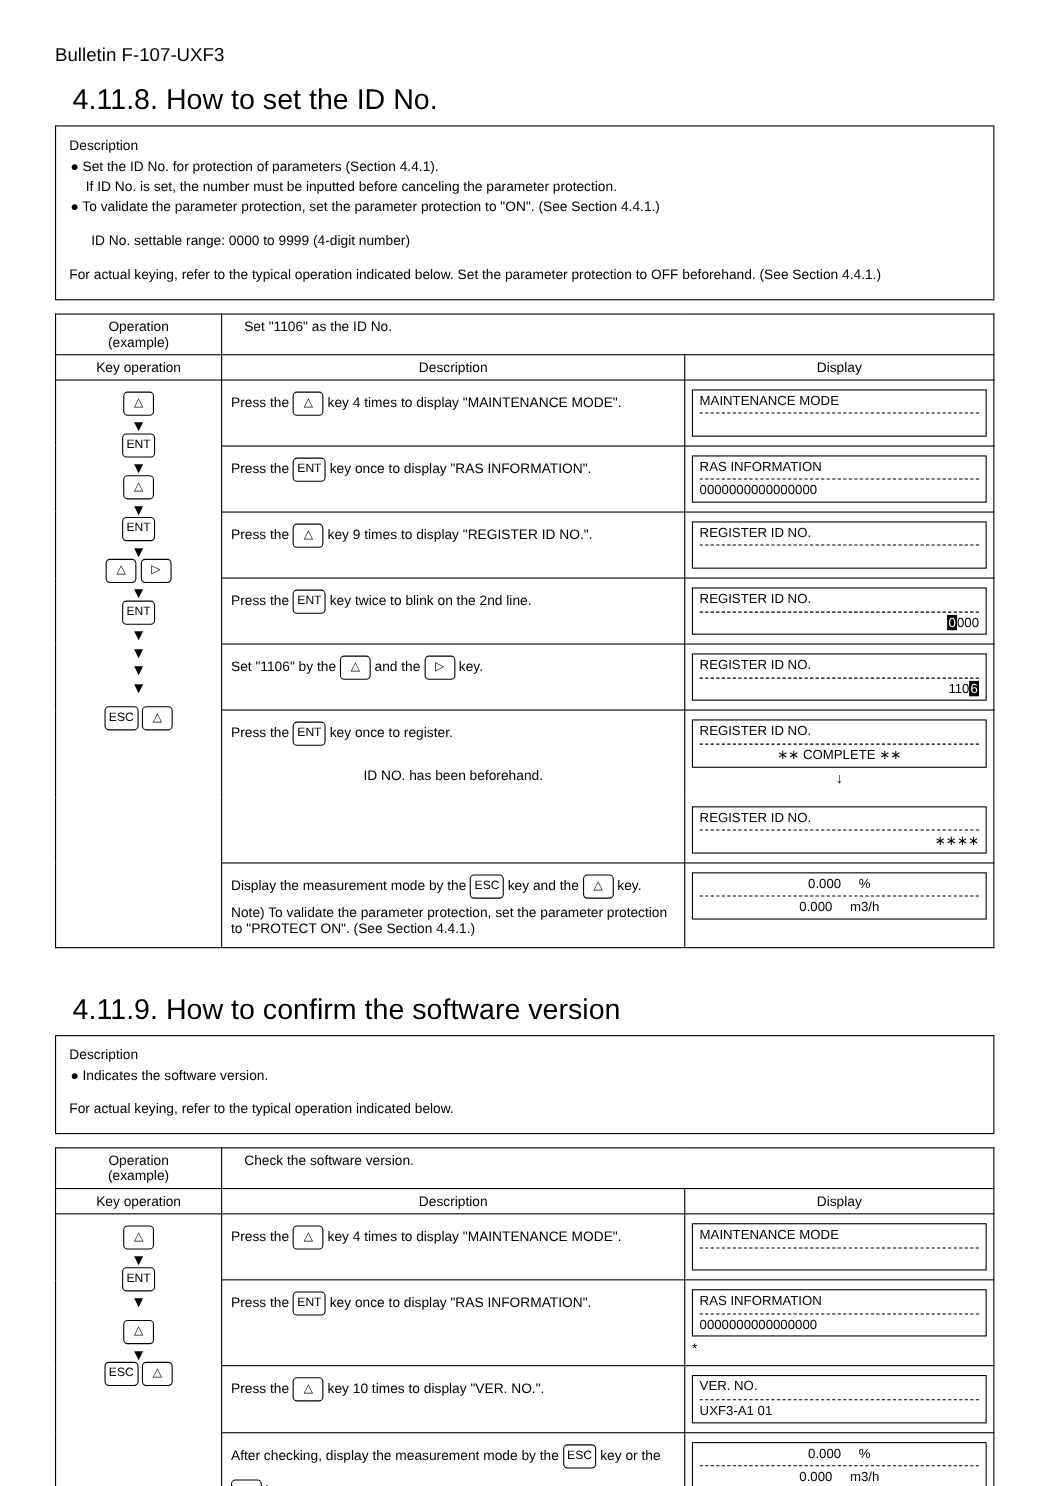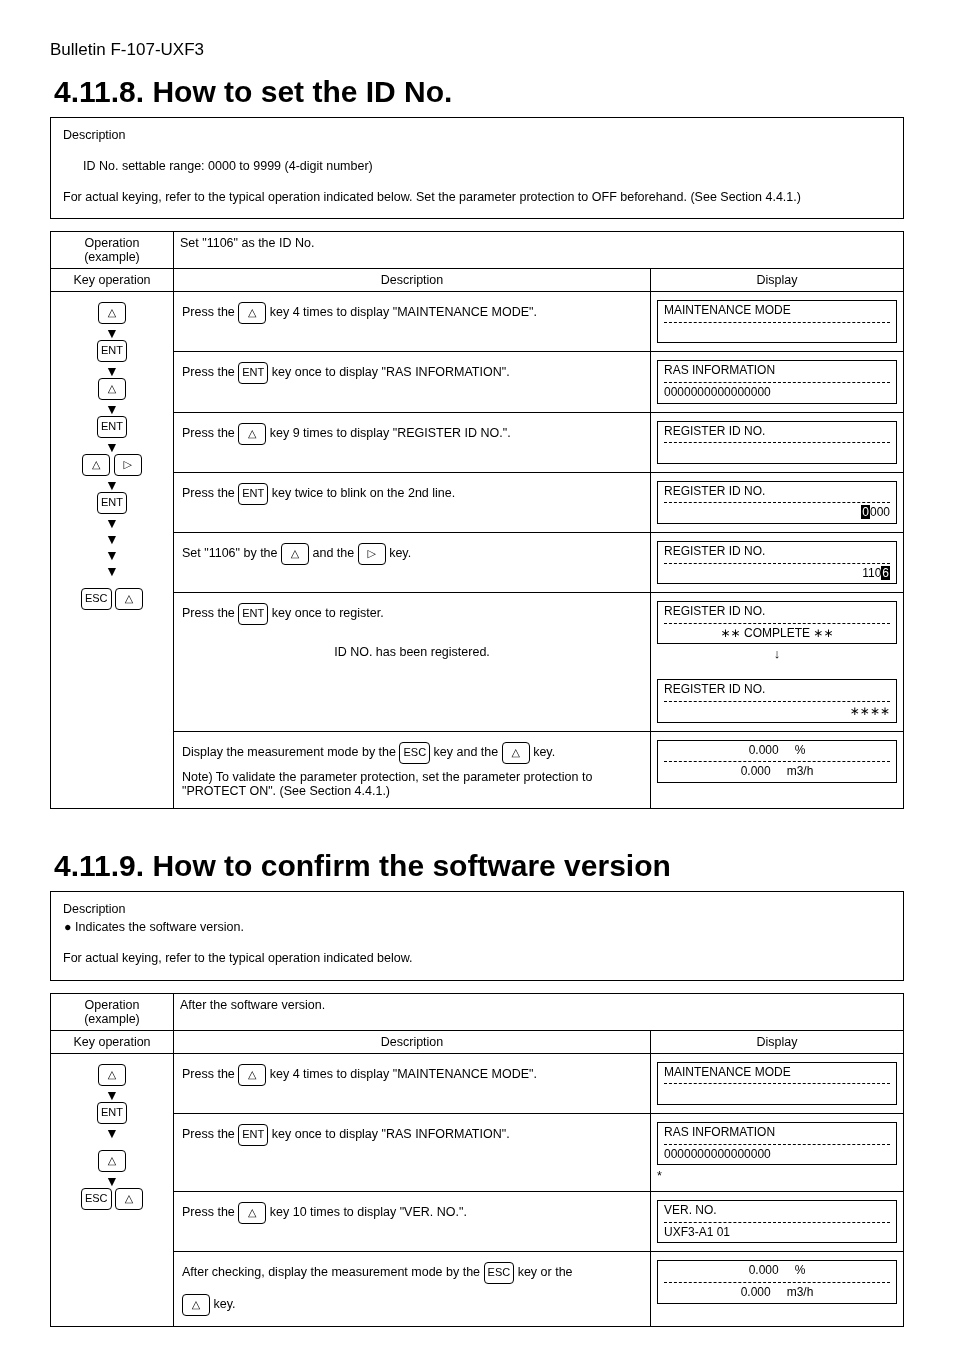--- a/index.html
+++ b/index.html
@@ -10,43 +10,43 @@
     margin: 0;
     padding: 40px 50px;
     width: 954px;
     box-sizing: border-box;
   }
   .bulletin {
     font-size: 17px;
     margin-bottom: 15px;
   }
   h1.section {
-    font-size: 30px;
-    font-weight: bold;
-    margin: 0 0 8px 4px;
+    font-size: 26px;
+    font-weight: normal;
+    margin: 0 0 8px 16px;
   }
   .desc-box {
     border: 1px solid #000;
     padding: 8px 12px 12px 12px;
     margin-bottom: 12px;
     font-size: 12.5px;
     line-height: 1.5;
   }
   .desc-box ul { margin: 0 0 0 1px; padding: 0; list-style: none; }
   .desc-box li::before { content: "● "; }
   .desc-box .sub { margin-left: 14px; }
   .desc-box .range { margin: 12px 0 12px 20px; }
   table.ops {
     border-collapse: collapse;
     width: 100%;
     font-size: 12.5px;
   }
   table.ops th, table.ops td {
     border: 1px solid #000;
-    padding: 4px 6px;
+    padding: 4px 20px;
     vertical-align: top;
   }
   table.ops th { font-weight: normal; text-align: center; }
   .col-keyop { width: 110px; text-align:center; }
   .col-disp { width: 240px; }
   .keycol { text-align:center; padding: 10px 4px !important; }
   .dcell { padding: 10px 8px !important; }
   .dispcell { padding: 8px 6px !important; }
   .arrow-down { font-size: 14px; line-height:1; margin-top:2px;}
   .keybtn {
@@ -85,20 +85,24 @@
 </head>
 <body>
 
 <div class="bulletin">Bulletin F-107-UXF3</div>
 
 <h1 class="section">4.11.8. How to set the ID No.</h1>
 
 <div class="desc-box">
   <div>Description</div>
   <ul>
+    <li><span>Set the ID No. for protection of parameters (Section 4.4.1).</span>
+      <div class="sub">If ID No. is set, the number must be inputted before canceling the parameter protection.</div>
+    </li>
+    <li>To validate the parameter protection, set the parameter protection to "ON". (See Section 4.4.1.)</li>
   </ul>
   <div class="range">ID No. settable range: 0000 to 9999 (4-digit number)</div>
   <div>For actual keying, refer to the typical operation indicated below. Set the parameter protection to OFF beforehand. (See Section 4.4.1.)</div>
 </div>
 
 <table class="ops">
   <tbody>
       <tr>
     <th class="col-keyop">Operation (example)</th>
     <td colspan="2">Set "1106" as the ID No.</td>
@@ -176,21 +180,21 @@
             <div><span class="u1">REGISTER ID NO.</span></div>
             <div class="dash"></div>
             <div class="lcd-row2-right"><span>110</span><span class="highlight">6</span></div>
           </div>
     </td>
   </tr>
   <tr>
     <td class="dcell" rowspan="2">
       <div><span>Press the </span><span class="keybtn">ENT</span><span> key once to register.</span></div>
       <div style="height:20px"></div>
-      <div class="center">ID NO. has been registered.</div>
+      <div class="center">ID NO. has been beforehand.</div>
     </td>
     <td class="dispcell" style="border-bottom:none;">
       <div class="lcd">
             <div><span class="u1">REGISTER ID NO.</span></div>
             <div class="dash"></div>
             <div class="center">∗∗ COMPLETE ∗∗</div>
           </div>
       <div class="down-arrow-mid">↓</div>
     </td>
   </tr>
@@ -232,21 +236,21 @@
   <ul>
       <li>Indicates the software version.</li>
     </ul>
   <div style="margin-top:12px;">For actual keying, refer to the typical operation indicated below.</div>
 </div>
 
 <table class="ops">
   <tbody>
       <tr>
     <th class="col-keyop">Operation (example)</th>
-    <td colspan="2">After the software version.</td>
+    <td colspan="2">Check the software version.</td>
   </tr>
   <tr>
     <th>Key operation</th>
     <th>Description</th>
     <th class="col-disp">Display</th>
   </tr>
   <tr>
     <td class="keycol" rowspan="4">
       <span class="keybtn tri"></span><div class="arrow-down">▼</div>
       <span class="keybtn">ENT</span><div class="arrow-down">▼</div>

